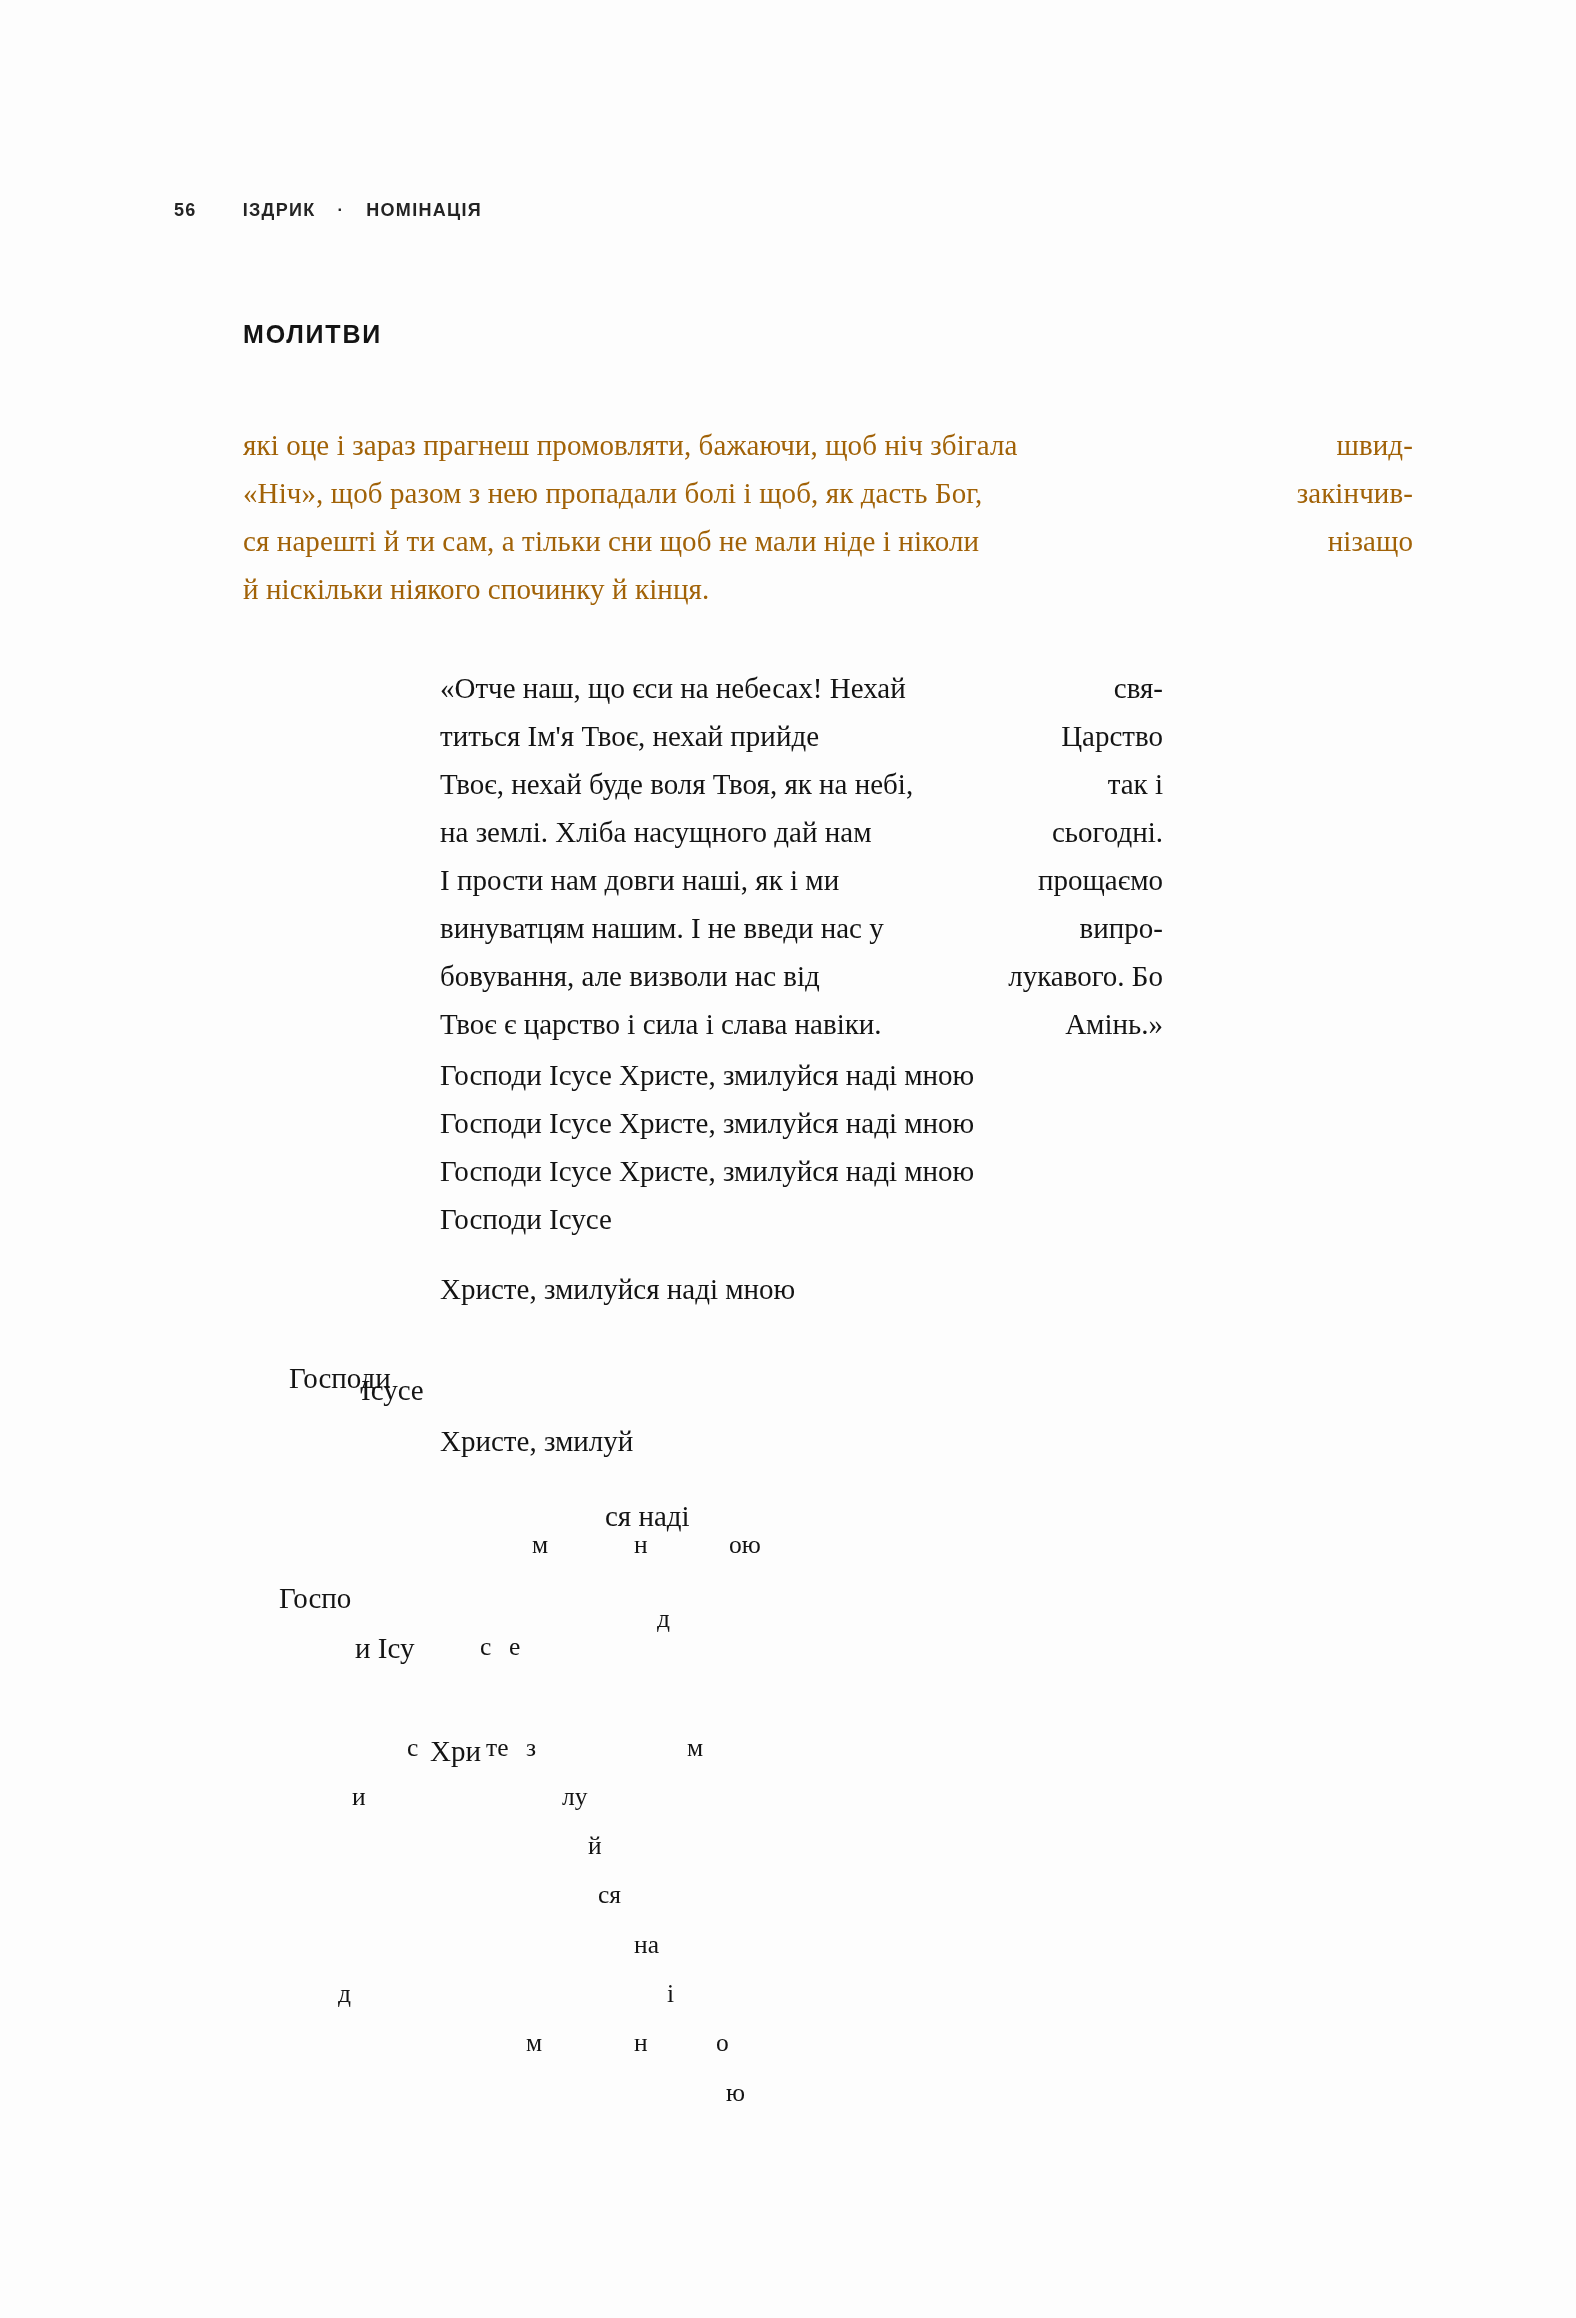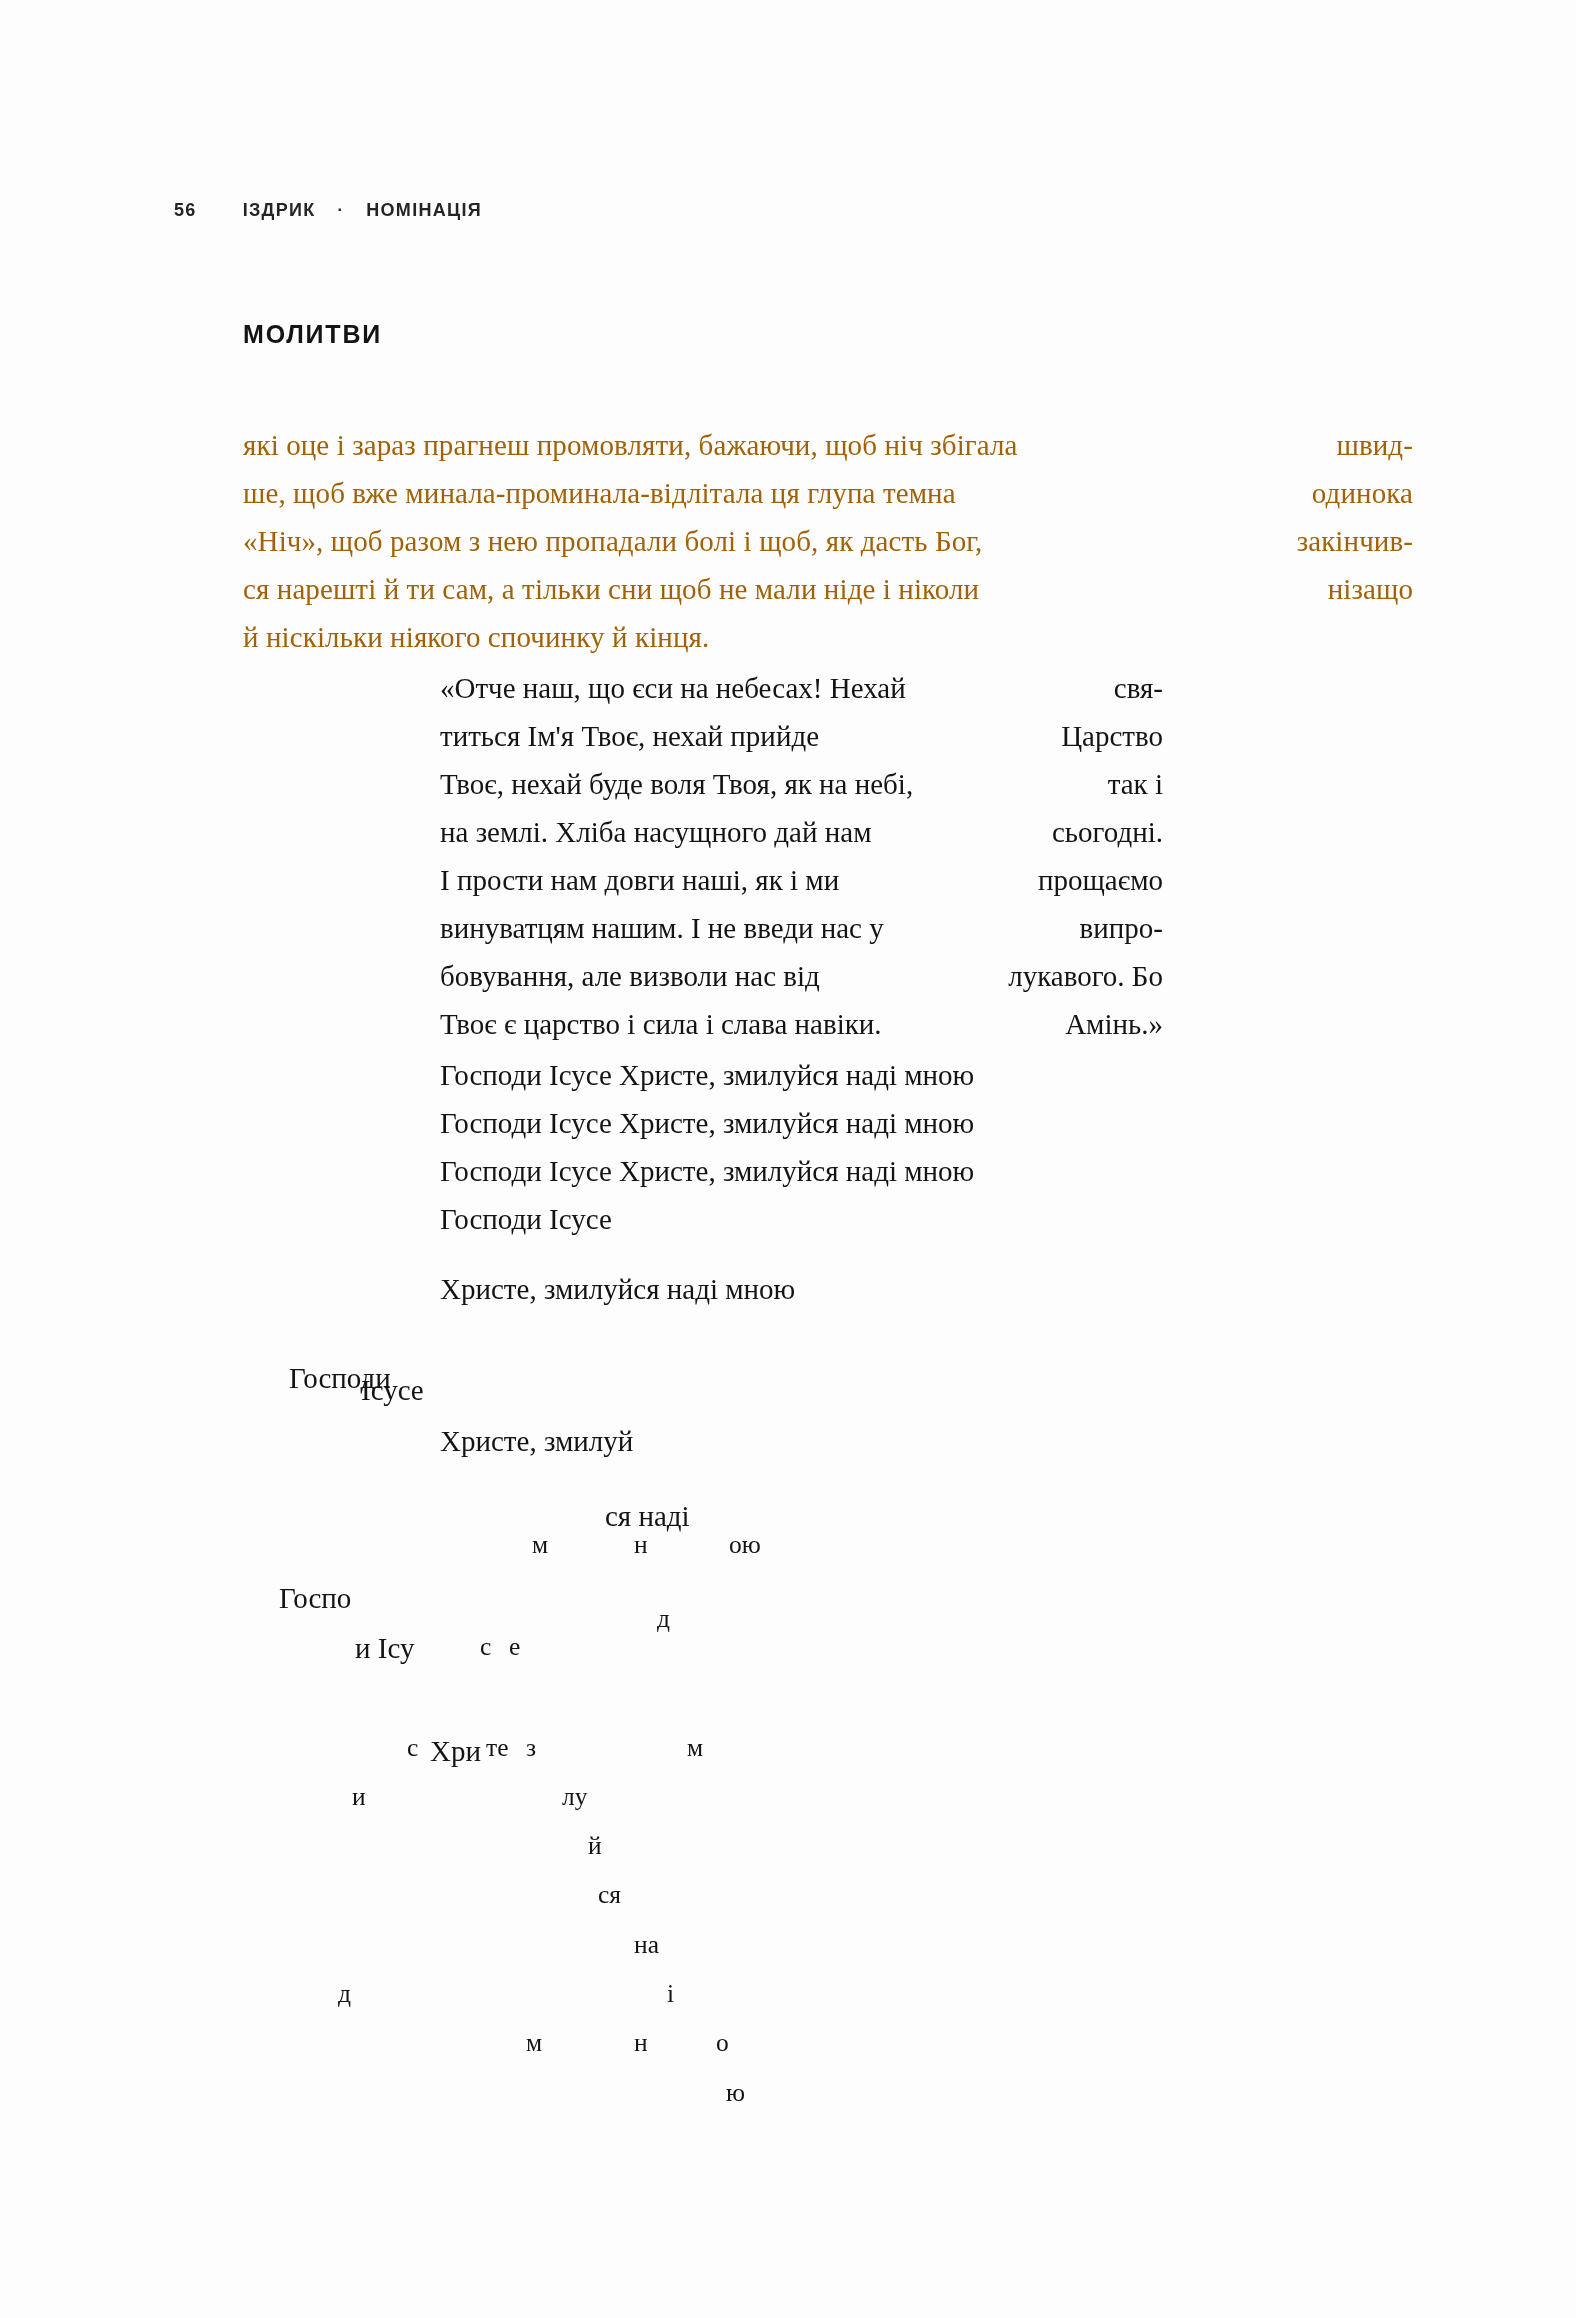--- a/index.html
+++ b/index.html
@@ -142,24 +142,20 @@
     <span class="sep">·</span>
     <span>НОМІНАЦІЯ</span>
   </div>
 
   <div class="section-title">МОЛИТВИ</div>
 
   <div class="body-block">
     <div class="body-line justify">
       <span>які оце і зараз прагнеш промовляти, бажаючи, щоб ніч збігала</span>
       <span>швид-</span>
-    </div>
-    <div class="body-line justify">
-      <span>ше, щоб вже минала-проминала-відлітала ця глупа темна</span>
-      <span>одинока</span>
     </div>
     <div class="body-line justify">
       <span>«Ніч», щоб разом з нею пропадали болі і щоб, як дасть Бог,</span>
       <span>закінчив-</span>
     </div>
     <div class="body-line justify">
       <span>ся нарешті й ти сам, а тільки сни щоб не мали ніде і ніколи</span>
       <span>нізащо</span>
     </div>
     <div class="body-line">й ніскільки ніякого спочинку й кінця.</div>

